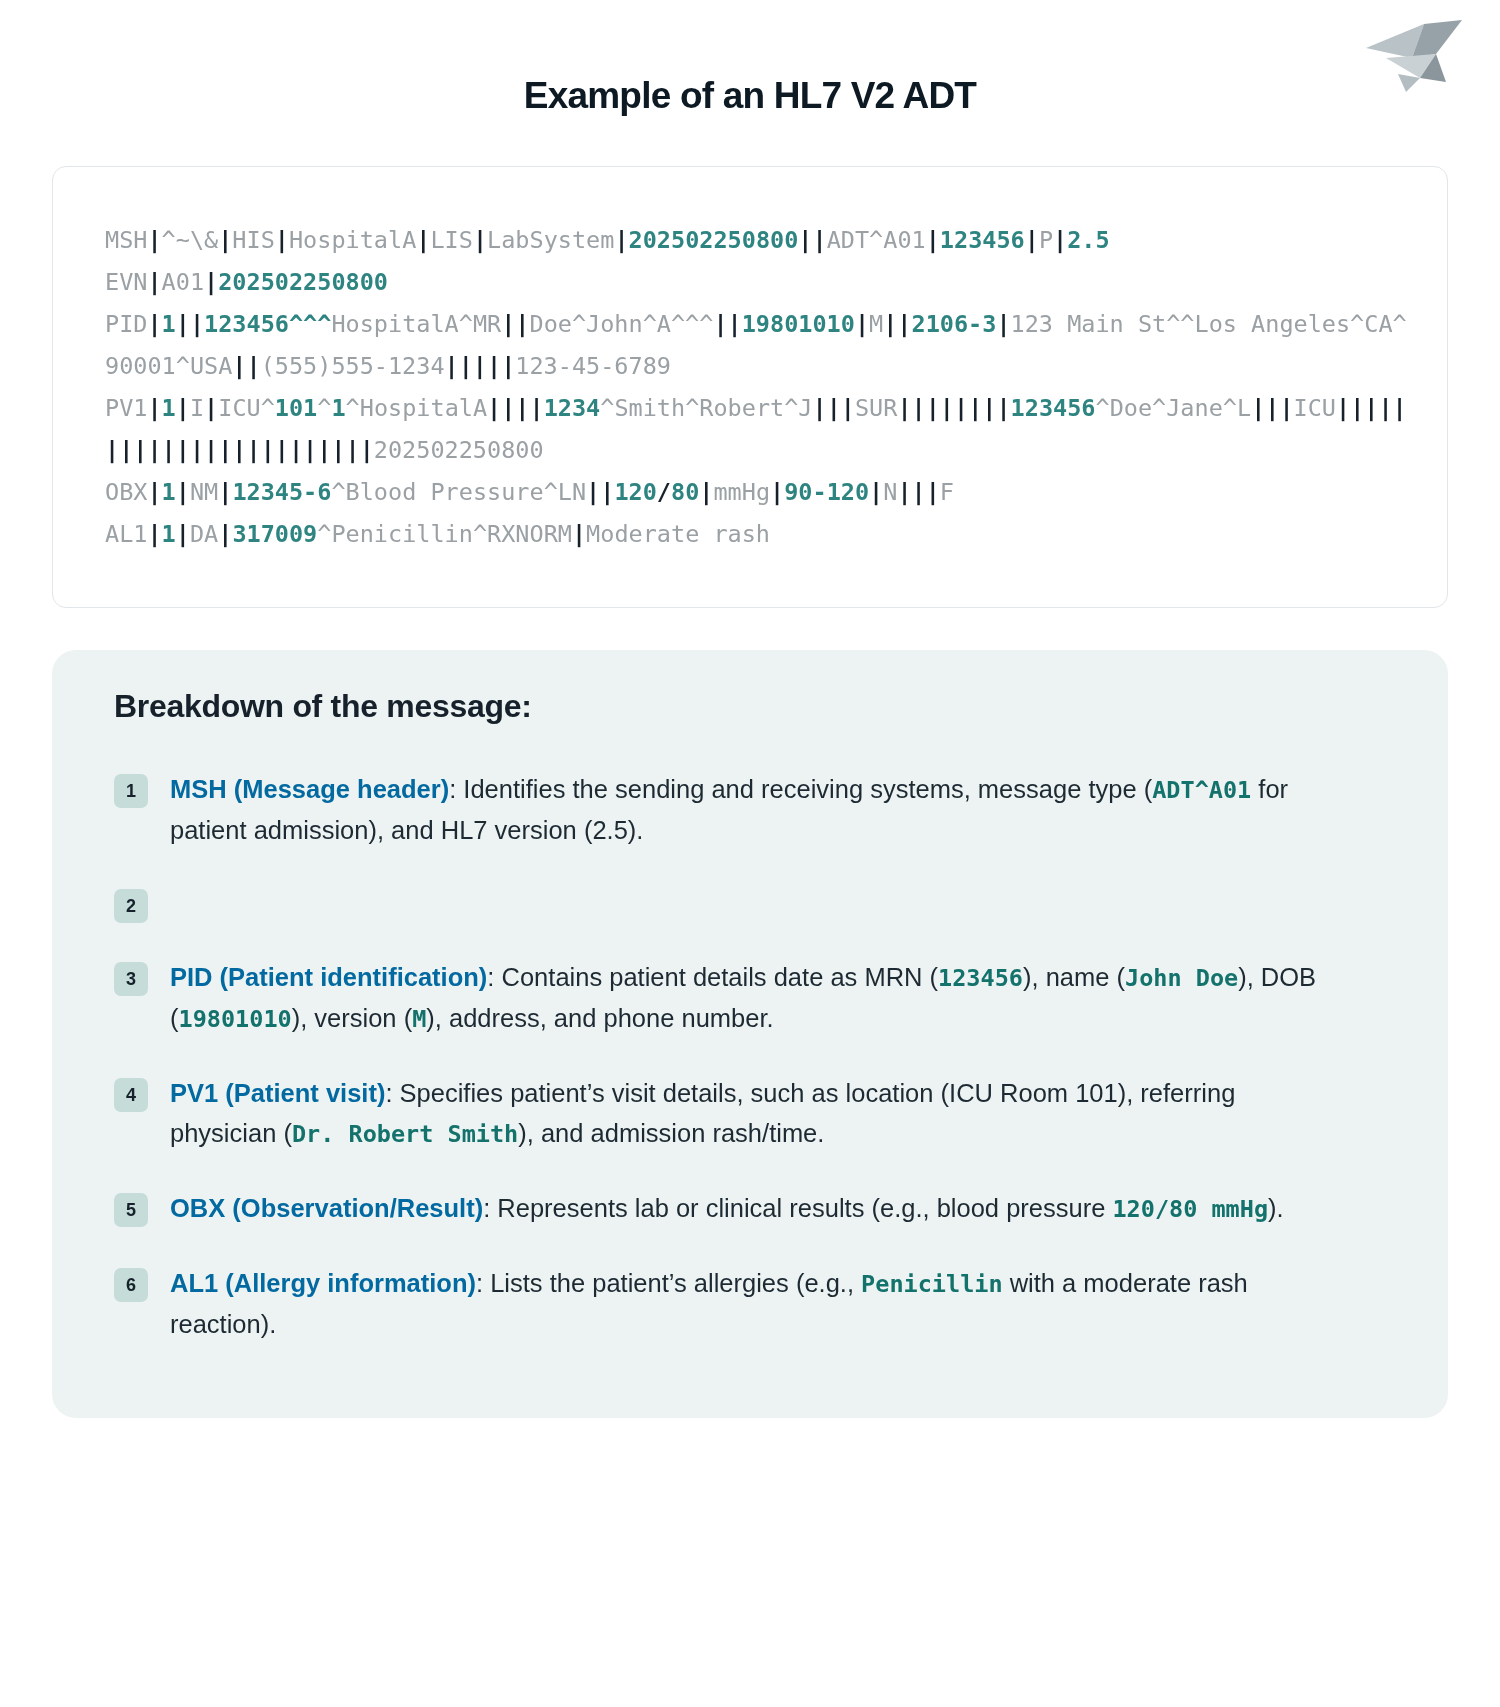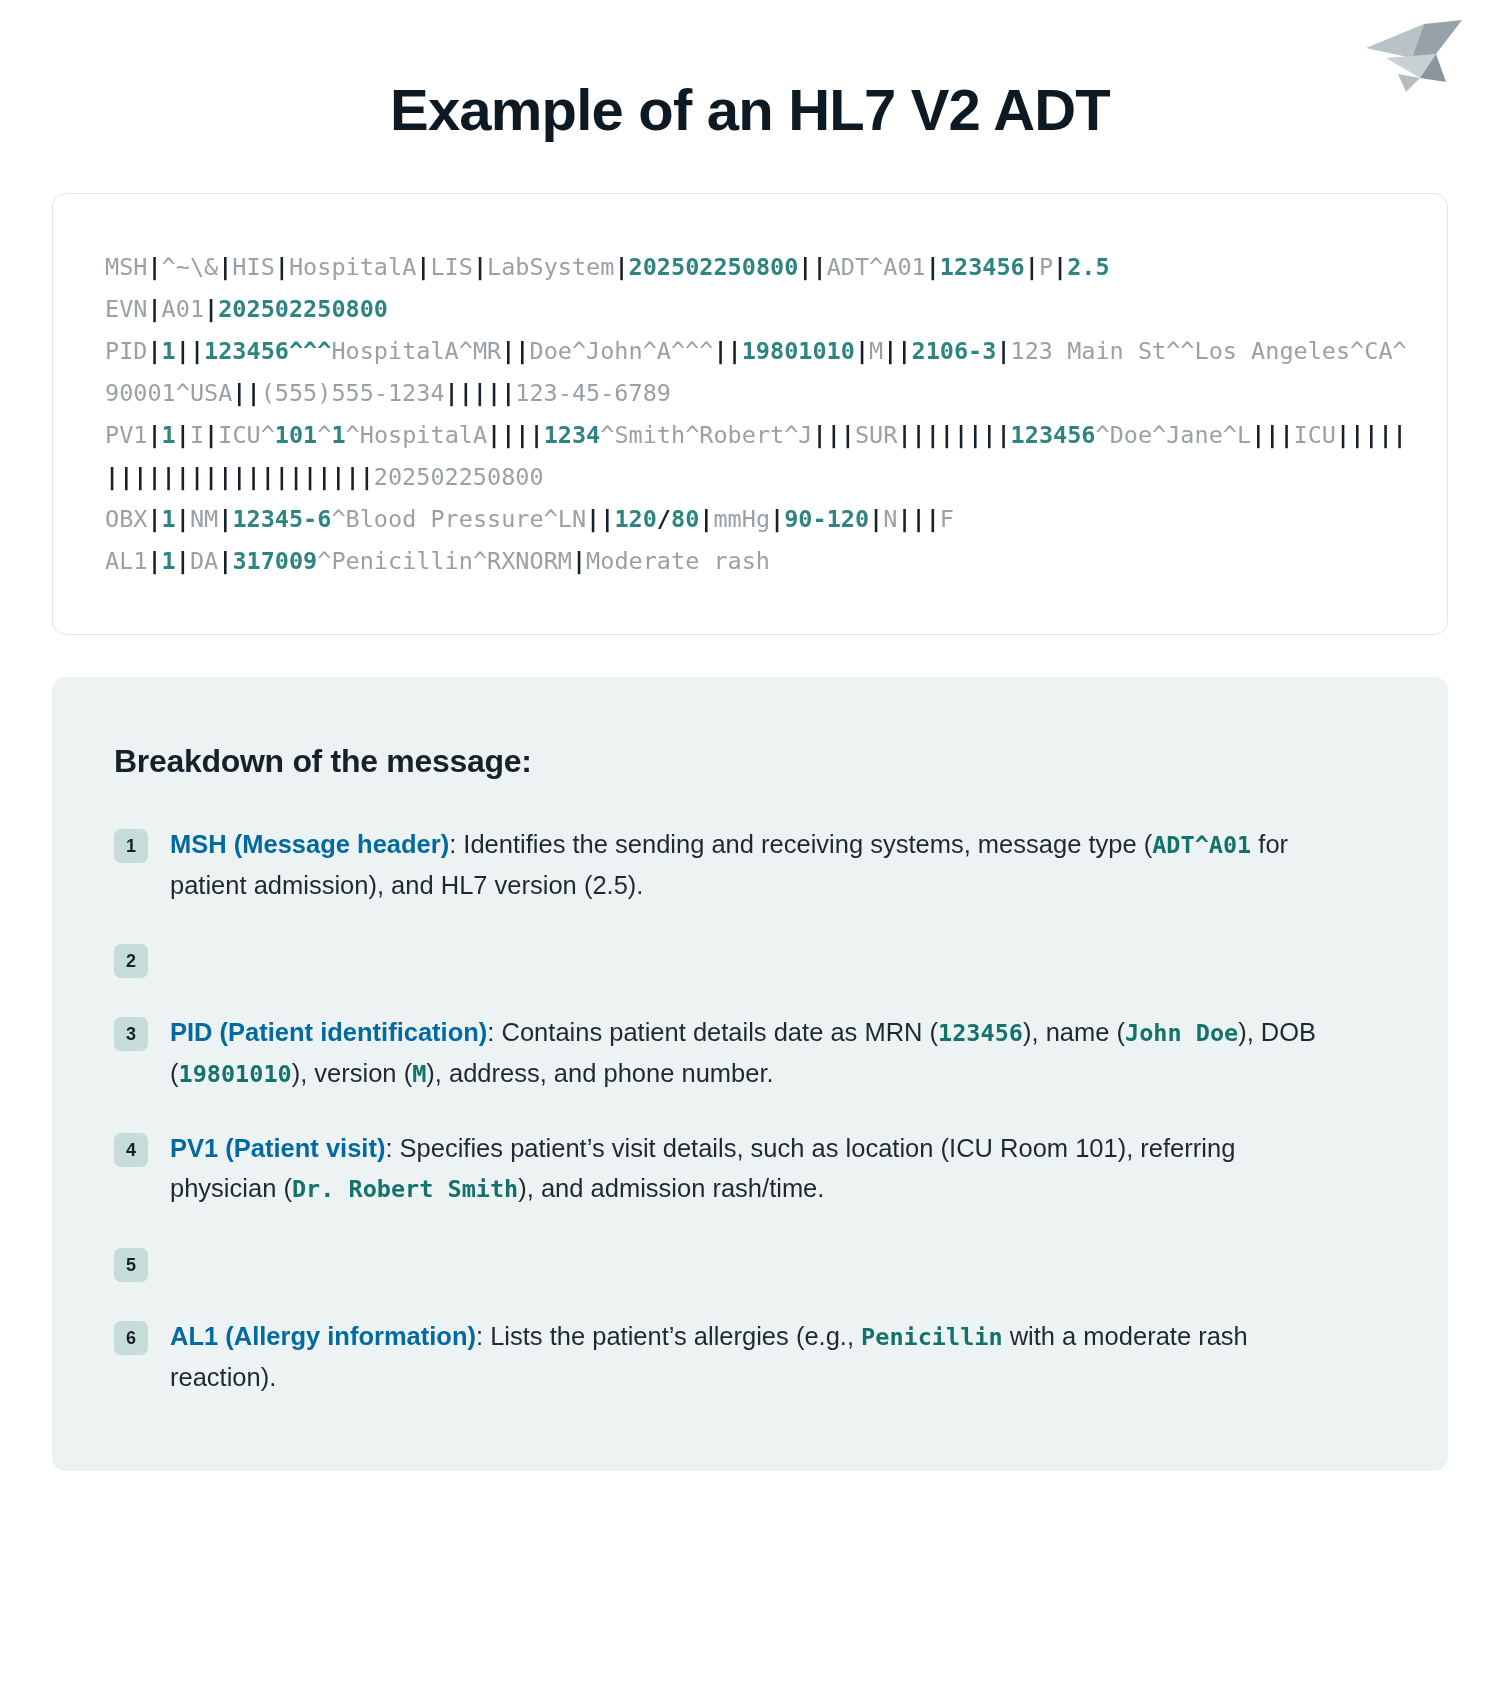--- a/index.html
+++ b/index.html
@@ -21,21 +21,21 @@
     right: 32px;
     width: 106px;
     height: 76px;
   }
 
   
   .title {
     margin: 0;
     padding: 72px 90px 0 90px;
     text-align: center;
-    font-size: 58px;
+    font-size: 37px;
     line-height: 1.30;
     font-weight: 700;
     letter-spacing: -0.8px;
     color: #0e1a23;
   }
   .title .line { display: block; }
 
   
   .code-card {
     margin: 46px 52px 0 52px;
@@ -54,22 +54,22 @@
     letter-spacing: 0px;
   }
   .code .v { color: #2e8481; font-weight: 700; }
   .code .p { color: #16212b; font-weight: 700; }
   .code .seg { color: #9aa0a4; }
 
   
   .breakdown {
     margin: 42px 52px 0 52px;
     background: #edf3f2;
-    border-radius: 14px;
-    padding: 66px 62px 74px 62px;
+    border-radius: 24px;
+    padding: 38px 62px 74px 62px;
   }
   .breakdown h2 {
     margin: 0 0 44px 0;
     font-size: 32px;
     font-weight: 700;
     letter-spacing: -0.3px;
     color: #16212b;
   }
   .item {
     display: flex;
@@ -145,19 +145,20 @@
       <div class="item">
         <div class="badge">3</div>
         <div class="item-text"><b>PID (Patient identification)</b><span>: Contains patient details date as MRN (</span><span class="mono">123456</span><span>), name (</span><span class="mono">John Doe</span><span>), DOB (</span><span class="mono">19801010</span><span>), version (</span><span class="mono">M</span><span>), address, and phone number.</span></div>
       </div>
       <div class="item">
         <div class="badge">4</div>
         <div class="item-text"><b>PV1 (Patient visit)</b><span>: Specifies patient’s visit details, such as location (ICU Room 101), referring physician (</span><span class="mono">Dr. Robert Smith</span><span>), and admission rash/time.</span></div>
       </div>
       <div class="item">
         <div class="badge">5</div>
+        <div class="item-text"><b>OBX (Observation/Result)</b><span>: Represents lab or clinical results (e.g., blood pressure </span><span class="mono">120/80 mmHg</span><span>).</span></div>
       </div>
       <div class="item">
         <div class="badge">6</div>
         <div class="item-text"><b>AL1 (Allergy information)</b><span>: Lists the patient’s allergies (e.g., </span><span class="mono">Penicillin</span><span> with a moderate rash reaction).</span></div>
       </div>
     </div>
 </section>
 
 </body></html>

